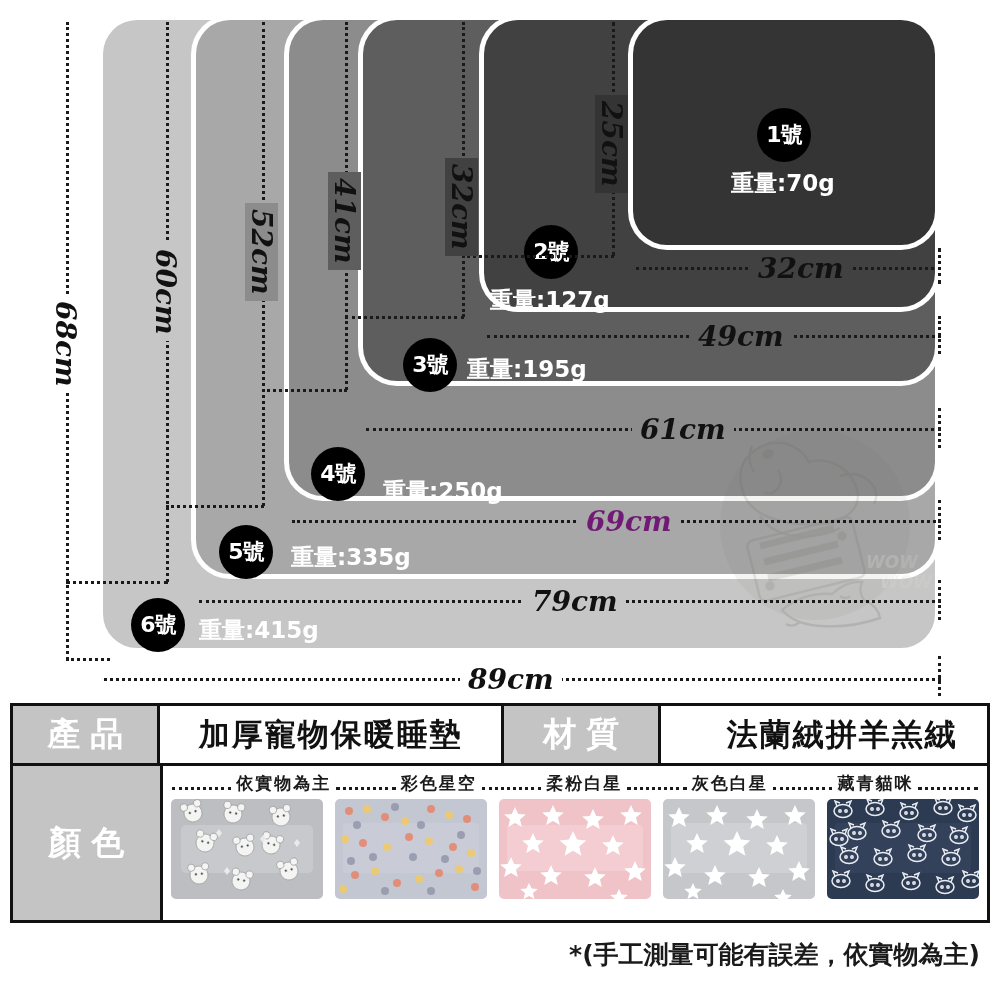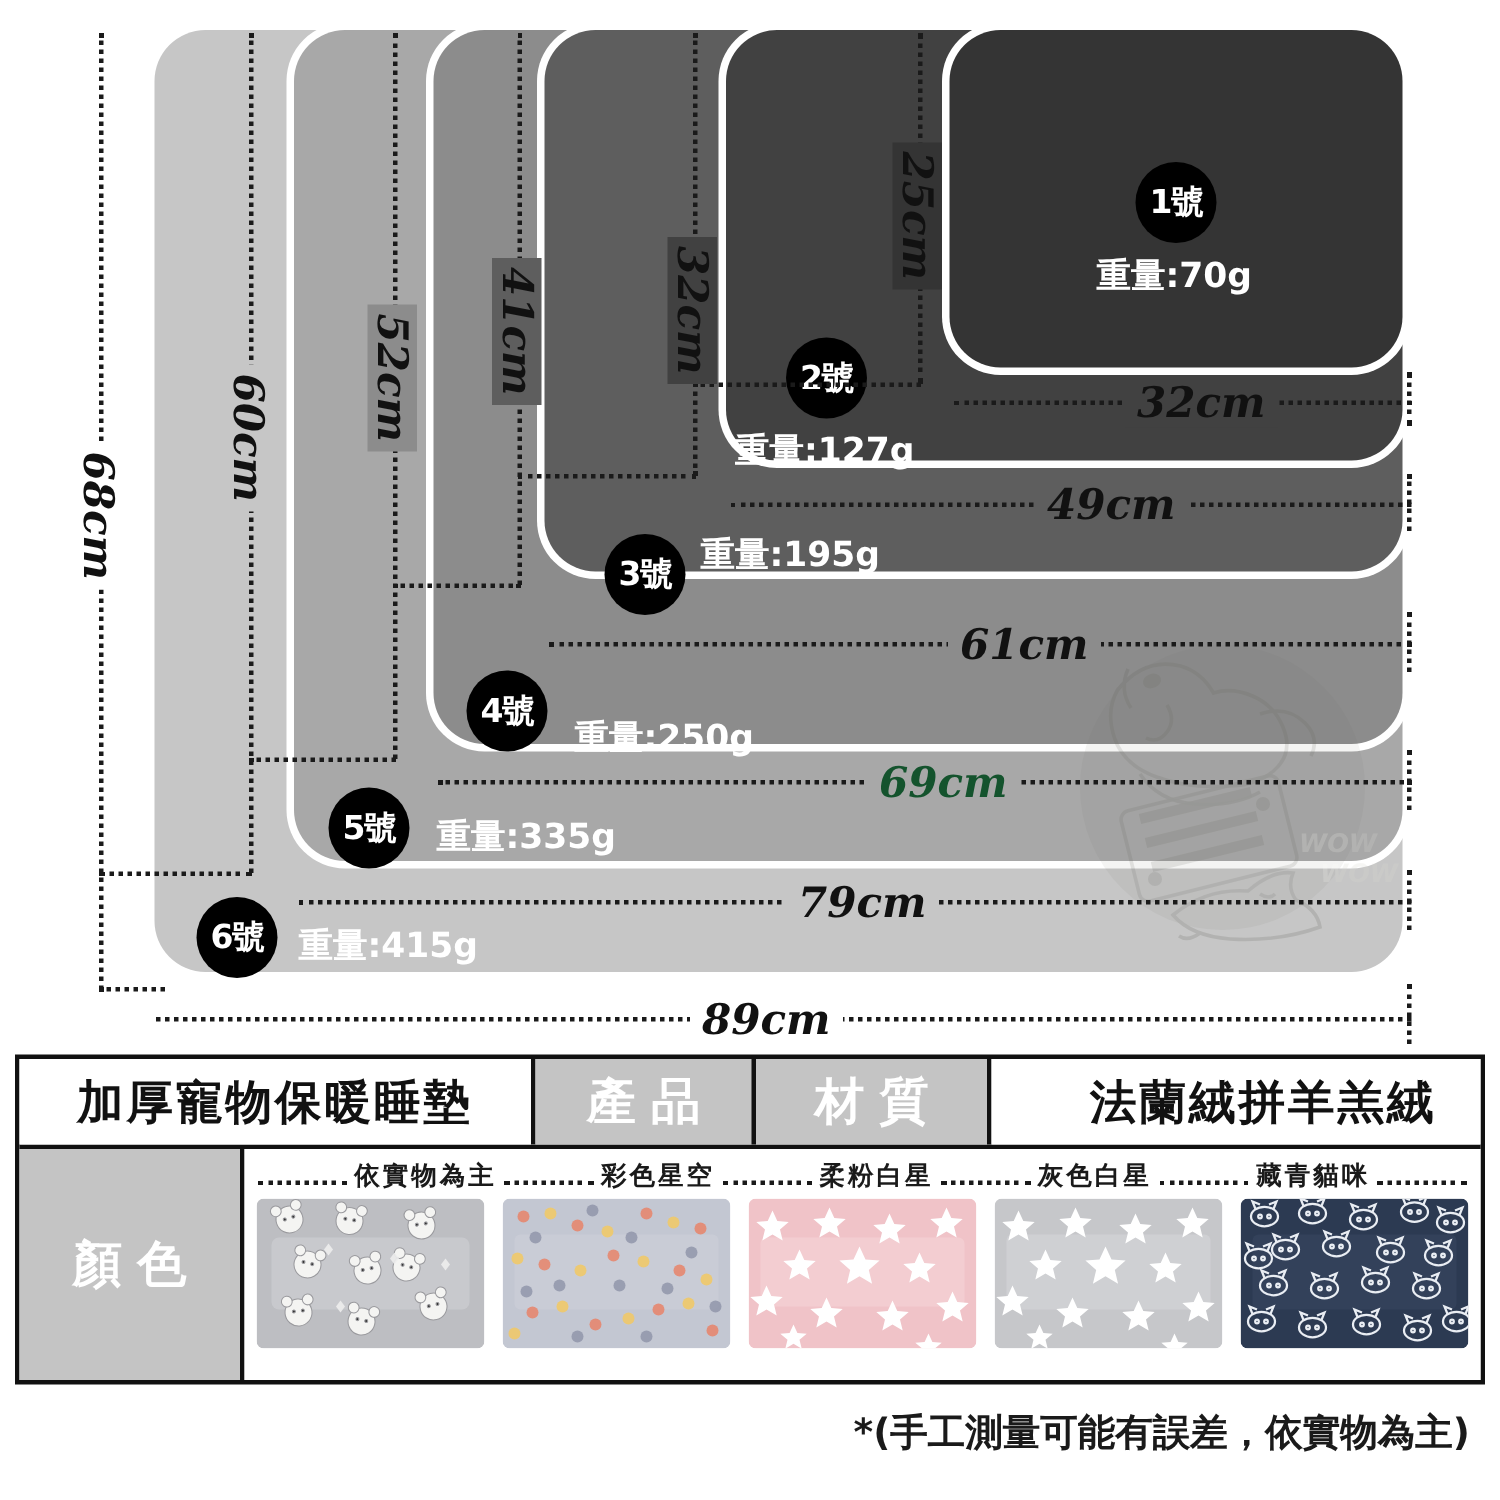--- a/index.html
+++ b/index.html
@@ -204,21 +204,21 @@
       <div class="num-badge" style="left:23px; top:505px;">5號</div>
       <div class="weight" style="left:95px; top:522px;">重量:335g</div>
     </div>
 
     <div class="mat" style="left:289px; top:20px; width:646px; height:476px; background:#8c8c8c;">
       <div class="num-badge" style="left:22px; top:427px;">4號</div>
       <div class="weight" style="left:94px; top:444px;margin-top:12px;">重量:250g</div>
     </div>
 
     <div class="mat" style="left:363px; top:20px; width:572px; height:361px; background:#5e5e5e;">
-      <div class="num-badge" style="left:40px; top:336px;">3號</div>
+      <div class="num-badge" style="left:40px; top:318px;">3號</div>
       <div class="weight" style="left:104px; top:334px;">重量:195g</div>
     </div>
 
     <div class="mat" style="left:484px; top:20px; width:451px; height:287px; background:#414141;">
       <div class="num-badge" style="left:40px; top:205px;">2號</div>
       <div class="weight" style="left:6px; top:265px;">重量:127g</div>
     </div>
 
     <div class="mat" style="left:633px; top:20px; width:302px; height:225px; background:#343434;">
       <div class="num-badge" style="left:124px; top:88px;">1號</div>
@@ -276,38 +276,38 @@
     <div class="vguide" style="left:938px; top:248px; height:36px;"></div>
     <div class="vguide" style="left:938px; top:316px; height:38px;"></div>
     <div class="vguide" style="left:938px; top:408px; height:40px;"></div>
     <div class="vguide" style="left:938px; top:500px; height:40px;"></div>
     <div class="vguide" style="left:938px; top:580px; height:40px;"></div>
     <div class="vguide" style="left:938px; top:656px; height:40px;"></div>
 
     <div class="wlabel" style="left:750px; top:252px; background:#414141; color:#111; padding:0 8px;">32cm</div>
     <div class="wlabel" style="left:690px; top:320px; background:#5e5e5e; color:#111; padding:0 8px;">49cm</div>
     <div class="wlabel" style="left:632px; top:413px; background:#8c8c8c; color:#111; padding:0 8px;">61cm</div>
-    <div class="wlabel" style="left:578px; top:505px; background:#a8a8a8; color:#14532d; padding:0 8px;">69cm</div>
+    <div class="wlabel" style="left:578px; top:505px; background:#a8a8a8; color:#701a75; padding:0 8px;">69cm</div>
     <div class="wlabel" style="left:524px; top:585px; background:#c6c6c6; color:#111; padding:0 8px;">79cm</div>
     <div class="wlabel" style="left:460px; top:663px; background:#ffffff; color:#111; padding:0 8px;font-style:italic;">89cm</div>
 
     <div class="hlabel" style="left:628px; top:95px; background:#343434; padding:0 6px;">25cm</div>
     <div class="hlabel" style="left:478px; top:158px; background:#414141; padding:0 6px;">32cm</div>
     <div class="hlabel" style="left:361px; top:172px; background:#5e5e5e; padding:0 6px;">41cm</div>
     <div class="hlabel" style="left:278px; top:203px; background:#8c8c8c; padding:0 6px;">52cm</div>
     <div class="hlabel" style="left:182px; top:243px; background:#c6c6c6; padding:0 6px;">60cm</div>
     <div class="hlabel" style="left:82px; top:295px; background:#ffffff; padding:0 6px;">68cm</div>
 
   </div>
 
   <div id="spec-table">
 
     <div class="trow r1">
+      <div class="cell keyhead c-prod-key">產品</div>
       <div class="cell value c-prod-val">加厚寵物保暖睡墊</div>
-      <div class="cell keyhead c-prod-key">產品</div>
       <div class="cell keyhead c-mat-key">材質</div>
       <div class="cell value c-mat-val">法蘭絨拼羊羔絨</div>
     </div>
 
     <div class="trow r2">
       <div class="cell keyhead c-color-key">顏色</div>
 
       <div class="cell value c-color-val">
 
         <div id="color-names">

